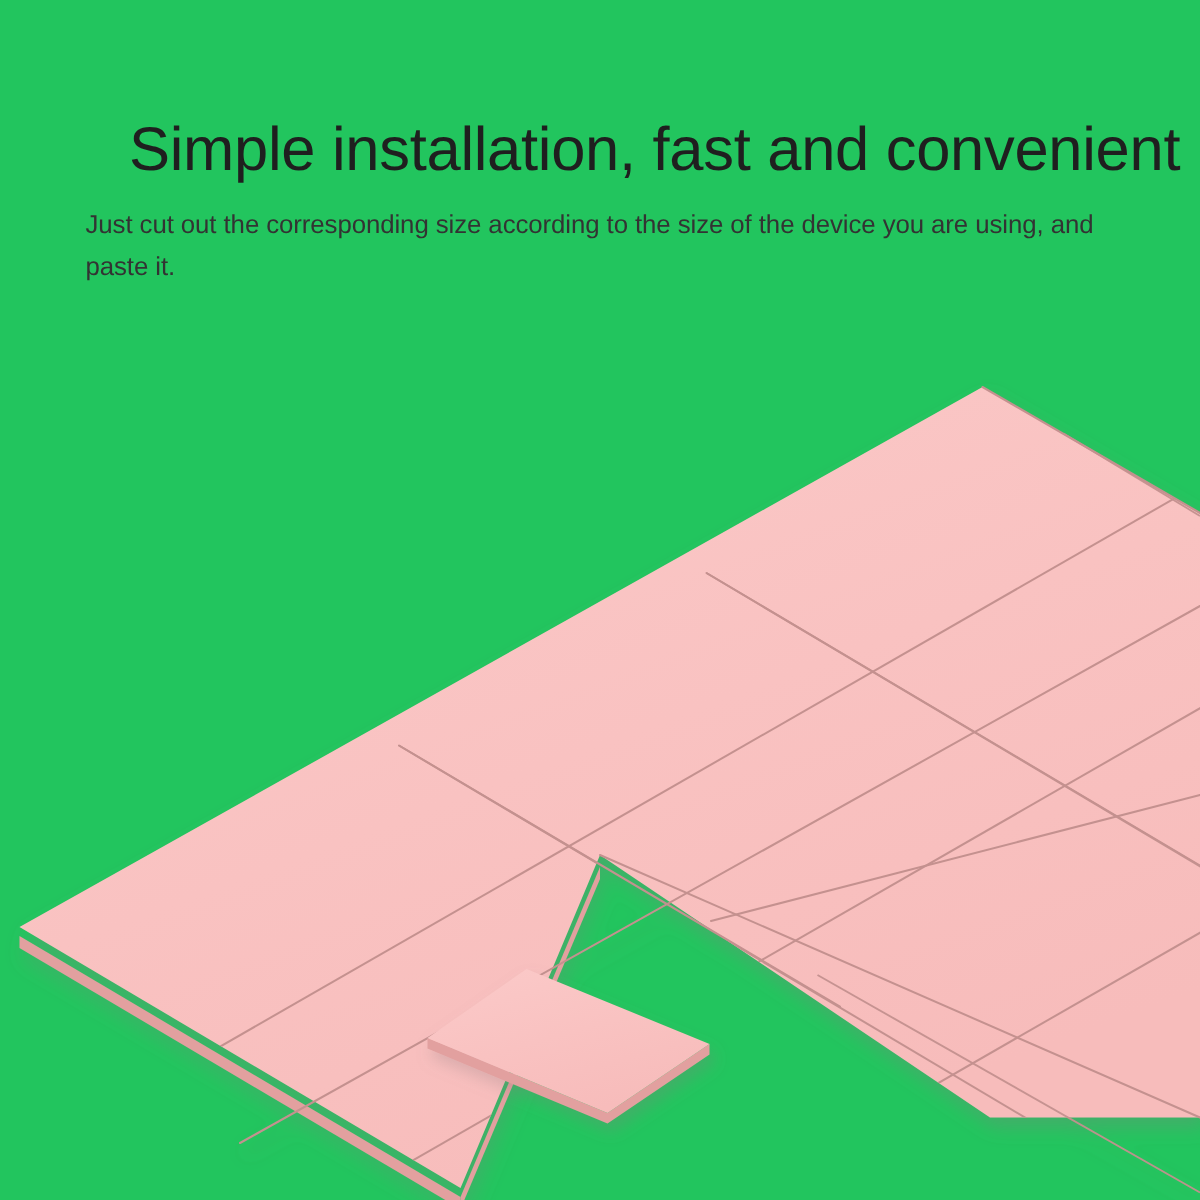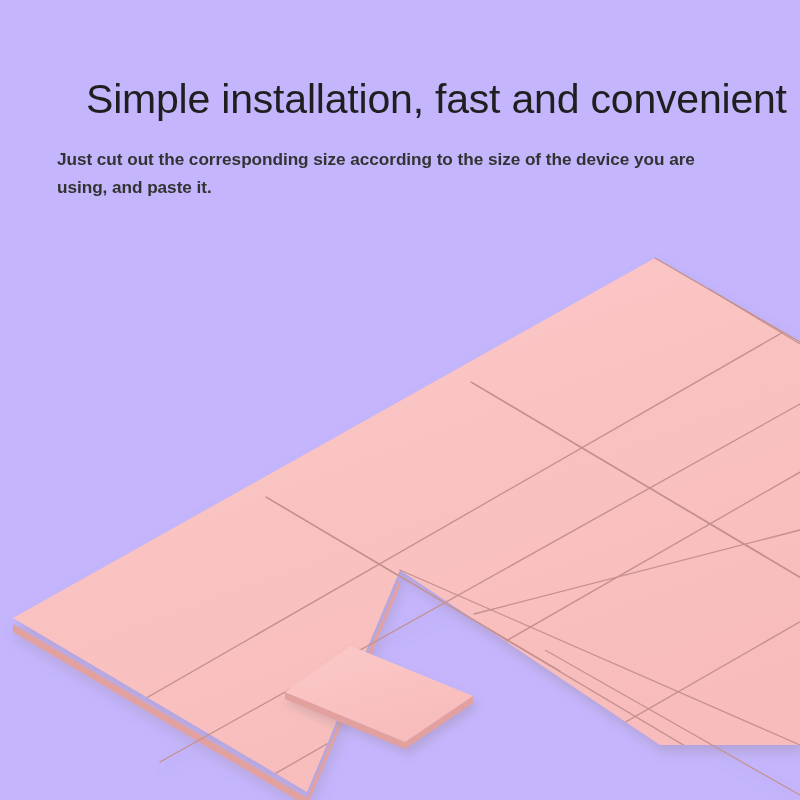--- a/index.html
+++ b/index.html
@@ -41,24 +41,24 @@
     letter-spacing: -0.2px;
     color: #1f1f1f;
     line-height: 1.15;
     white-space: nowrap;
     font-stretch: semi-condensed;
   }
 
   .subtitle {
     position: absolute;
     left: 57px;
-    top: 146px;
+    top: 136px;
     width: 690px;
     font-size: 17.2px;
-    font-weight: 700;
+    font-weight: 400;
     color: #333333;
     line-height: 1.62;
     letter-spacing: -0.05px;
   }
 
   
   .illustration {
     position: absolute;
     left: 0;
     top: 0;
@@ -68,21 +68,21 @@
   }
   .illustration svg {
     display: block;
     width: 800px;
     height: 800px;
   }
 </style>
 </head>
 <body style="background: rgb(243, 242, 244);">
 
-<div id="stage" style="background: #c4b5fd;">
+<div id="stage" style="background: #22c55e;">
 
   <div class="illustration">
     <svg viewBox="0 0 800 800" xmlns="http://www.w3.org/2000/svg">
       <defs>
         <filter id="softshadow" x="-30%" y="-30%" width="170%" height="180%">
           <feDropShadow dx="3" dy="7" stdDeviation="6" flood-color="#8c7b80" flood-opacity="0.30"></feDropShadow>
         </filter>
         <filter id="softshadow2" x="-40%" y="-40%" width="190%" height="200%">
           <feDropShadow dx="3" dy="6" stdDeviation="5" flood-color="#8c7b80" flood-opacity="0.28"></feDropShadow>
         </filter>

